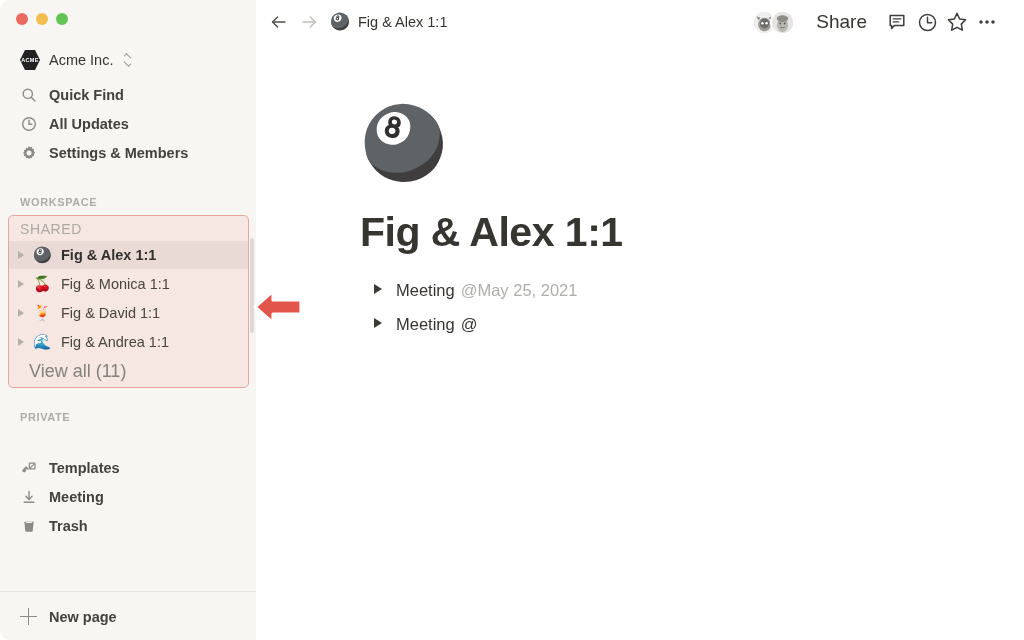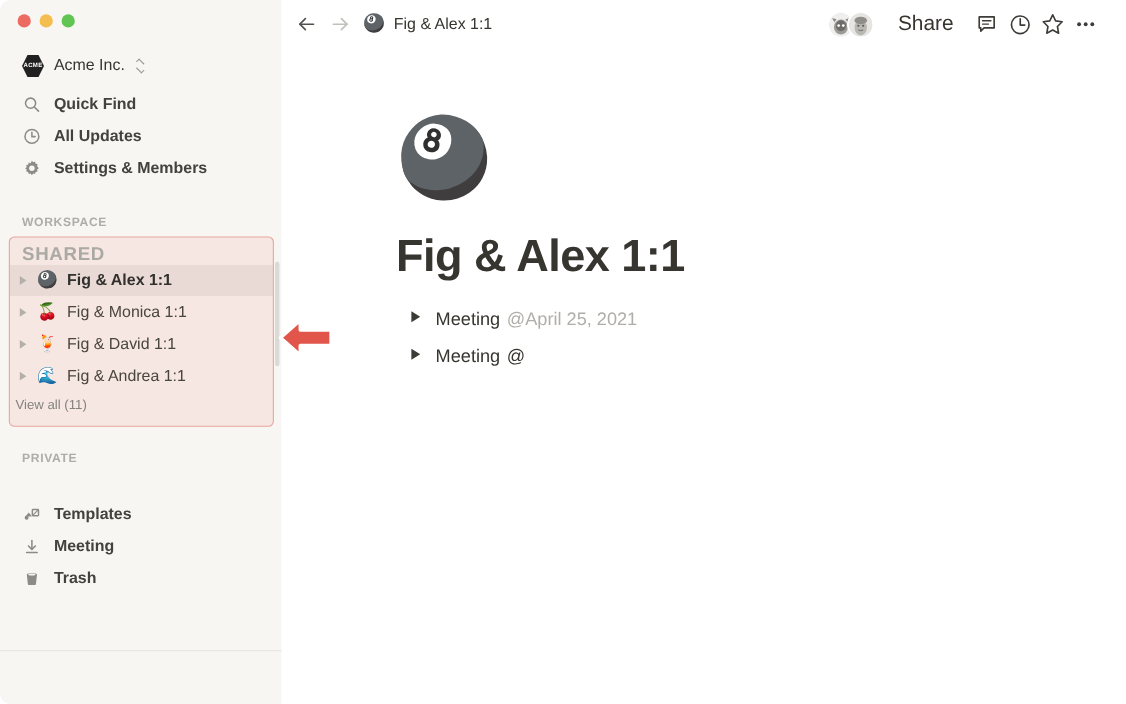--- a/index.html
+++ b/index.html
@@ -107,22 +107,22 @@
     position: absolute;
     left: 8px; top: 215px;
     width: 241px; height: 173px;
     background: rgba(235, 120, 110, 0.12);
     border: 1.5px solid #e8a59f;
     border-radius: 5px;
   }
   #shared-label {
     position: absolute;
     left: 20px; top: 221px;
-    font-size: 17px;
-    font-weight: bold;
+    font-size: 14px;
+    font-weight: normal;
     letter-spacing: 0.6px;
     color: #aba9a3;
   }
 
   .page-row {
     position: absolute;
     left: 9px;
     width: 239px;
     height: 28px;
     display: flex; align-items: center;
@@ -143,22 +143,22 @@
     font-size: 15px; line-height: 18px;
     margin-right: 9px;
     display: flex; align-items: center; justify-content: center;
     flex: 0 0 18px;
   }
   .p-label { font-size: 14.5px; color: #49463f; white-space: nowrap; }
   .page-row.selected .p-label { font-weight: bold; color: #31302c; }
 
   #view-all {
     position: absolute;
-    left: 14px; top: 361px;
-    font-size: 12px;
+    left: 29px; top: 361px;
+    font-size: 18px;
     color: #84827d;
     cursor: pointer;
   }
 
   #sidebar-scrollbar {
     position: absolute;
     right: 2px; top: 238px;
     width: 4px; height: 95px;
     background: rgba(100, 95, 90, 0.18);
     border-radius: 2px;
@@ -405,20 +405,24 @@
           <path d="M3.4 4.6 H12.6 L11.7 13 C11.65 13.5 11.3 13.8 10.8 13.8 H5.2 C4.7 13.8 4.35 13.5 4.3 13 Z" fill="#8d8b86"></path>
           <ellipse cx="8" cy="4.4" rx="4.6" ry="1.5" fill="#8d8b86"></ellipse>
           <ellipse cx="8" cy="4.2" rx="3.3" ry="0.9" fill="#f7f6f3"></ellipse>
         </svg>
       </span>
       <span class="nav-label">Trash</span>
     </div>
 
     <div id="sidebar-divider"></div>
 
+    <div id="new-page">
+      <span class="plus-ic"></span>
+      <span class="nav-label">New page</span>
+    </div>
   </div>
 
   <div id="main">
 
     <div id="topbar">
       <div class="arrow-btn">
         <svg width="20" height="20" viewBox="0 0 20 20">
           <line x1="3.6" y1="10" x2="16" y2="10" stroke="#53514c" stroke-width="1.5" stroke-linecap="round"></line>
           <path d="M8.6 5 L3.6 10 L8.6 15" fill="none" stroke="#53514c" stroke-width="1.5" stroke-linecap="round" stroke-linejoin="round"></path>
         </svg>
@@ -492,21 +496,21 @@
 
     <div id="doc">
       <div id="doc-emoji">🎱</div>
       <h1 id="doc-title">Fig &amp; Alex 1:1</h1>
 
       <div id="blocks">
         <div class="toggle-block">
           <span class="toggle-tri"></span>
           <span class="tb-text">Meeting</span>
           <span style="width:6px"></span>
-          <span class="tb-date">@April 25, 2021</span>
+          <span class="tb-date">@May 25, 2021</span>
         </div>
         <div class="toggle-block">
           <span class="toggle-tri"></span>
           <span class="tb-text">Meeting</span>
           <span style="width:6px"></span>
           <span class="tb-text">@</span>
         </div>
       </div>
     </div>
   </div>

